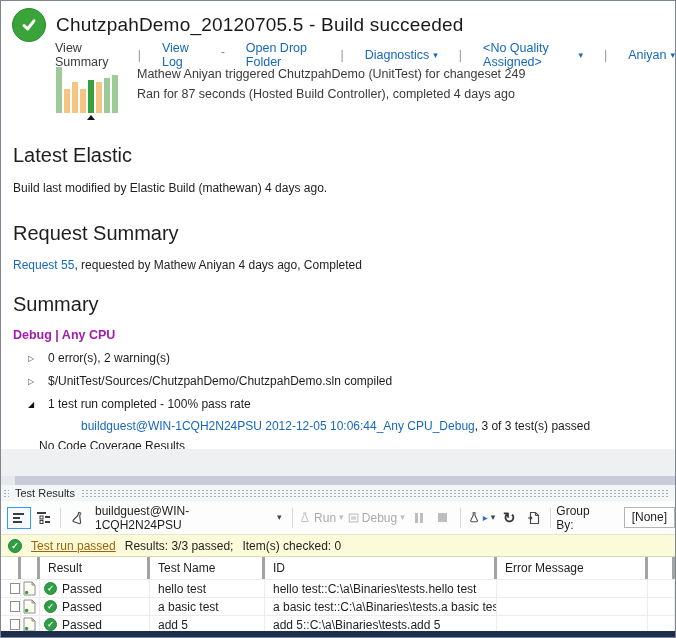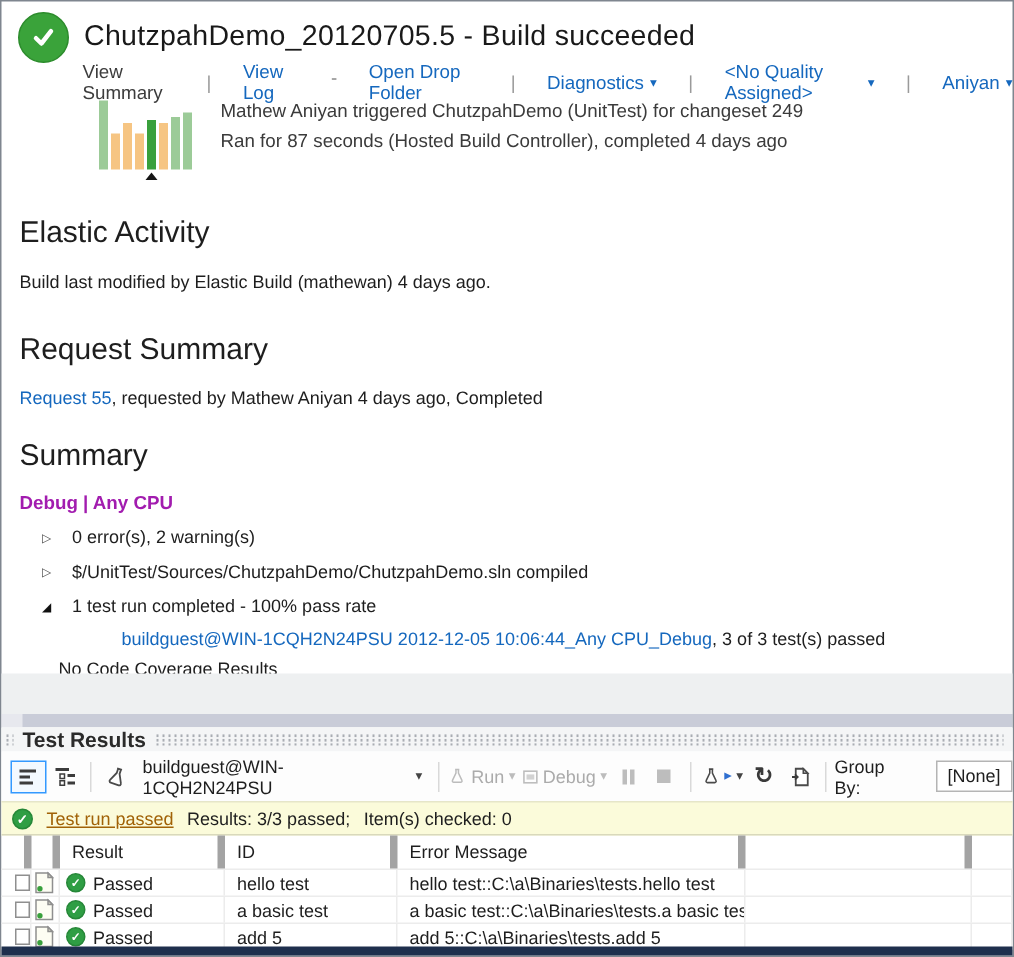--- a/index.html
+++ b/index.html
@@ -12,21 +12,21 @@
   .big-check { width:34px; height:34px; border-radius:50%; background:#3aa33a; border:1px solid #2c8c2c;
                display:flex; align-items:center; justify-content:center; }
   .page-title { font-size:19px; font-weight:400; color:#191919; letter-spacing:.2px; }
 
   .menu-row { position:absolute; top:40px; left:54px; font-size:12.5px; display:flex; align-items:center; gap:21px; color:#3c3c3c; }
   .menu-row .lnk { color:#1568be; cursor:pointer; display:flex; align-items:center; gap:4px; }
   .menu-row .sep { color:#9a9a9a; }
   .menu-row .dash { color:#8a8a8a; position:relative; top:-3px; }
   .dd-arrow { font-size:9px; color:#1568be; line-height:1; }
 
-  .trigger-row { position:absolute; top:62px; left:65px; display:flex; gap:15px;justify-content:center; }
+  .trigger-row { position:absolute; top:62px; left:55px; display:flex; gap:15px;justify-content:center; }
   .chart { width:66px; height:48px; display:flex; align-items:flex-end; gap:2px; margin-top:2px; }
   .bar { width:6px; position:relative; }
   .bar.green { background:#9ccb98; }
   .bar.orange { background:#f6c583; }
   .bar.darkgreen { background:#39a03c; }
   .bar-marker { position:absolute; bottom:-7px; left:50%; transform:translateX(-50%);
                 width:0; height:0; border-left:4px solid transparent; border-right:4px solid transparent;
                 border-bottom:5px solid #151515; }
   .trigger-text { font-size:12.5px; color:#3b3b3b; line-height:20px; padding-top:1px; }
 
@@ -45,21 +45,21 @@
   .gap-strip { position:absolute; top:448px; left:0; width:100%; height:27px; background:#eef0f1; }
   .hscrollbar { position:absolute; top:475px; left:0; width:100%; height:9px; background:#c9ccd8; }
   .hscrollbar .btn { position:absolute; left:0; top:0; width:14px; height:9px; background:#e7e8ee; }
 
   
   .panel { position:absolute; top:484px; left:0; width:100%; height:148px; background:#fff; }
   .panel-title { height:16px; background:#f4f5f6; display:flex; align-items:center; gap:6px; padding:0 6px 0 2px; }
   .dots { height:8px; background-image:radial-gradient(circle,#a9adb3 0.7px,transparent 0.95px); background-size:4px 3px; }
   .dots.small { width:6px; }
   .dots.fill { flex:1; }
-  .panel-title-label { font-size:14px; color:#2a2a2a; white-space:nowrap;font-weight:bold; }
+  .panel-title-label { font-size:11px; color:#2a2a2a; white-space:nowrap; }
 
   .toolbar { height:33px; display:flex; align-items:center; padding:0 0 0 6px; background:#fdfdfd; font-size:12px; color:#1e1e1e; }
   .tbtn { height:22px; min-width:24px; display:flex; align-items:center; justify-content:center; gap:3px; padding:0 2px; cursor:pointer; }
   .tbtn.selected { border:1px solid #3399ff; background:#f3f9ff; }
   .tsep { width:1px; height:20px; background:#d9d9d9; margin:0 5px; }
   .agent-dd { display:flex; align-items:center; gap:7px; padding:0 5px; cursor:pointer; }
   .gray { color:#ababab; }
   .gray .dd-arrow { color:#b8b8b8; }
   .dk-arrow { font-size:9px; color:#444; line-height:1; }
   .pause-bars { display:flex; gap:2px; }
@@ -71,21 +71,21 @@
   .groupby-box { border:1px solid #b4b4b4; background:#fff; padding:2px 7px 3px 7px; font-size:12px; color:#1e1e1e; }
 
   .infobar { height:23px; background:#fbfbda; border-top:1px solid #e6e6c8; border-bottom:1px solid #d9d9bc;
              display:flex; align-items:center; gap:9px; padding-left:7px; font-size:12px; color:#1e1e1e; }
   .mini-check { width:14px; height:14px; border-radius:50%; background:#2f9e44; border:1px solid #268738;
                 color:#fff; display:flex; align-items:center; justify-content:center; font-size:9px; font-weight:bold; }
   .u-link { color:#a16207; text-decoration:underline; cursor:pointer; }
 
   .grid-row { display:grid; grid-template-columns:6px 14px 19px 110px 115px 232px 151px 1fr; align-items:center; }
   .thead { height:22px; font-size:12px; color:#1e1e1e; }
-  .thead > div { height:100%; display:flex; align-items:center; padding-left:8px; border-right:5px solid #a3a3a3; }
+  .thead > div { height:100%; display:flex; align-items:center; padding-left:8px; border-right:3px solid #a3a3a3; }
   .thead > div:first-child { border-right:none; }
   .trow { height:18px; font-size:12px; border-top:1px solid #ececec; cursor:default; }
   .trow > div { height:100%; display:flex; align-items:center; padding-left:8px; border-right:1px solid #ececec; overflow:hidden; white-space:nowrap; }
   .trow > div:first-child { border-right:none; padding-left:0; }
   .cell-plain { color:#1e1e1e; }
   .cb { width:11px; height:11px; border:1px solid #8f8f8f; background:#fff; margin-left:1px; cursor:pointer; }
   .cell-cb, .cell-icon { padding-left:2px !important; }
   .result-cell { gap:5px; padding-left:4px !important; }
   .row-check { width:13px; height:13px; border-radius:50%; background:#2f9e44; border:1px solid #268738;
                color:#fff; display:flex; align-items:center; justify-content:center; font-size:8px; font-weight:bold; flex:none; }
@@ -141,21 +141,21 @@
         <div class="bar orange" style="height: 31px;"></div>
         <div class="bar green" style="height: 35px;"></div>
         <div class="bar green" style="height: 38px;"></div>
       </div>
     <div class="trigger-text">
       <div>Mathew Aniyan triggered ChutzpahDemo (UnitTest) for changeset 249</div>
       <div>Ran for 87 seconds (Hosted Build Controller), completed 4 days ago</div>
     </div>
   </div>
 
-  <div class="h2" style="top:143px;">Elastic Activity</div>
+  <div class="h2" style="top:143px;">Latest Elastic</div>
   <div class="body-line" style="top:180px;text-align:right;">Build last modified by Elastic Build (mathewan) 4 days ago.</div>
 
   <div class="h2" style="top:221px;">Request Summary</div>
   <div class="body-line" style="top:257px;">
     <span class="link">Request 55</span><span>, requested by Mathew Aniyan 4 days ago, Completed</span>
   </div>
 
   <div class="h2" style="top:292px;">Summary</div>
   <div class="config-line" style="top:327px;">Debug | Any CPU</div>
 
@@ -276,20 +276,21 @@
       <span class="u-link">Test run passed</span>
       <span>Results: 3/3 passed;</span>
       <span>Item(s) checked: 0</span>
     </div>
 
     <div class="grid-row thead">
       <div></div>
       <div></div>
       <div></div>
       <div>Result</div>
+      <div>Test Name</div>
       <div>ID</div>
       <div>Error Message</div>
       <div></div>
     </div>
 
     <div class="grid-row trow">
       <div></div>
       <div class="cell-cb">
           <span class="cb"></span>
         </div>

